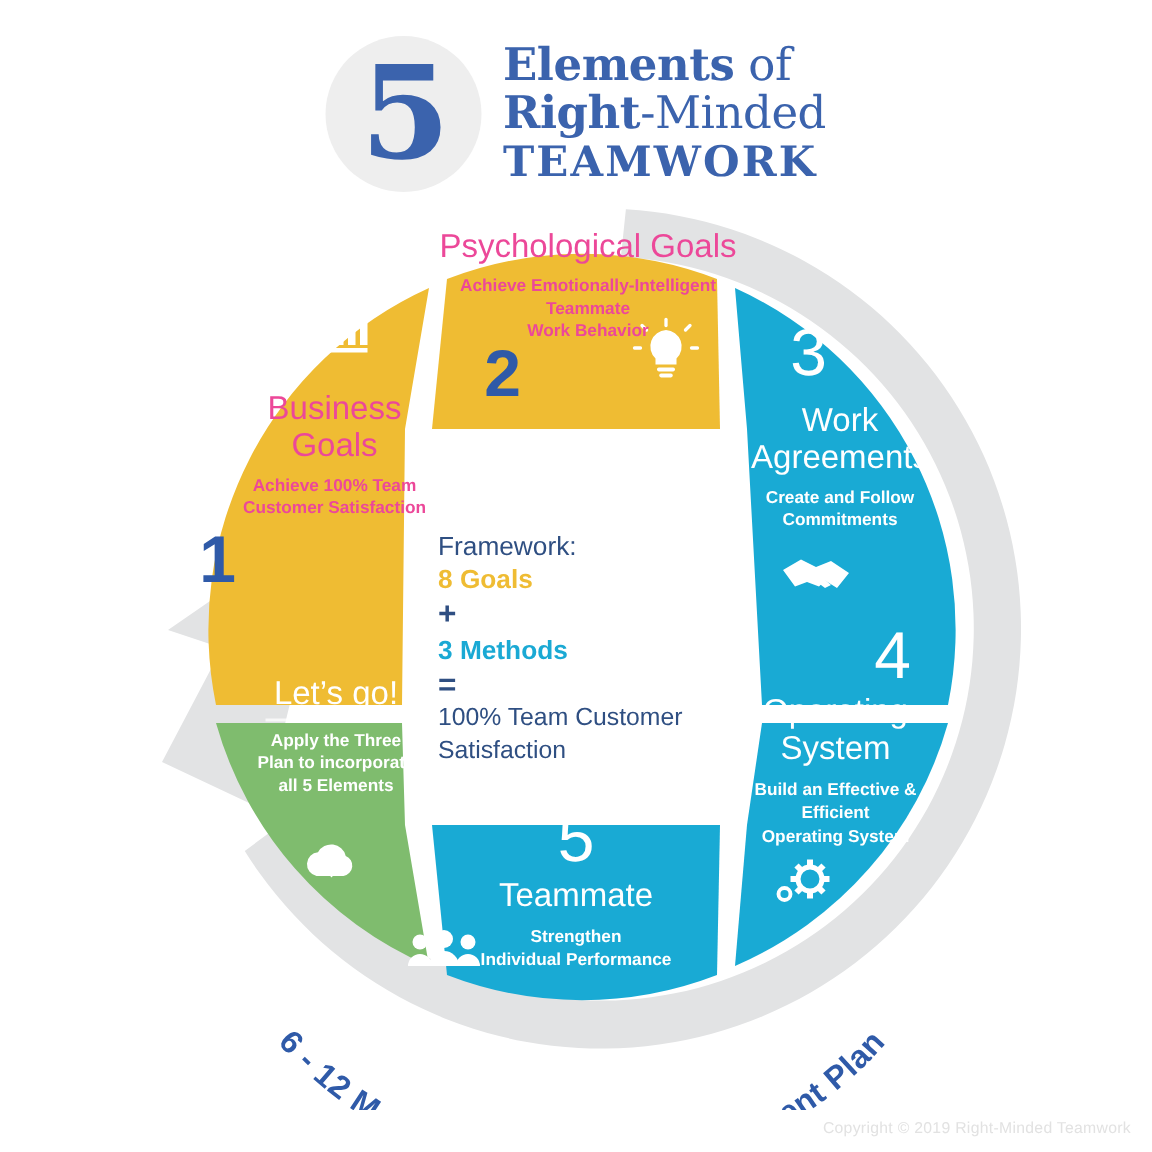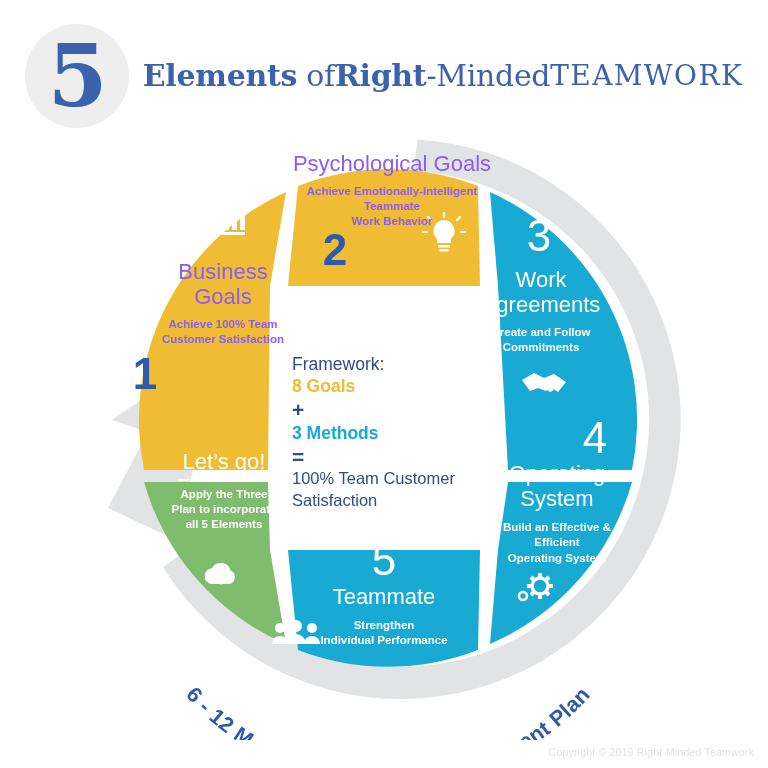--- a/index.html
+++ b/index.html
@@ -21,44 +21,44 @@
     display:flex;align-items:center;justify-content:center;
   }
   .bignum-circle{
     position:absolute;inset:0;border-radius:50%;background:#eeeeee;
   }
   .bignum{
     position:relative;font-size:86px;line-height:1;font-weight:bold;
     color:#3b63ad;font-family:"DejaVu Serif","Liberation Serif",serif;
     letter-spacing:-2px;
   }
-  .title-block{display:flex;flex-direction:row;justify-content:space-between;}
+  .title-block{display:flex;flex-direction:column;justify-content:space-between;}
   .t-line1,.t-line2{
     font-size:30px;line-height:1.07;color:#3b63ad;
     font-family:"DejaVu Serif","Liberation Serif",serif;
     letter-spacing:-0.3px;white-space:nowrap;
   }
   .t-strong{font-weight:bold;}
   .t-light{font-weight:normal;}
   .t-line3{
     font-size:28px;line-height:1.12;color:#3b63ad;letter-spacing:1.4px;
-    font-family:"DejaVu Serif","Liberation Serif",serif;font-weight:normal;
+    font-family:"DejaVu Serif","Liberation Serif",serif;font-weight:bold;
     white-space:nowrap;
   }
 
   
   .wheel{position:absolute;left:0;top:120px;width:768px;height:620px;}
   svg.wheel-svg{position:absolute;left:0;top:0;width:768px;height:620px;}
 
   
   .lbl{position:absolute;text-align:center;pointer-events:none;}
   .seg-title{font-size:22px;line-height:1.12;font-weight:normal;}
   .seg-sub{font-size:11.5px;line-height:1.32;font-weight:bold;}
   .seg-num{font-size:44px;line-height:1;font-weight:normal;}
-  .dark{color:#8b5cf6;}
+  .dark{color:#ec4899;}
   .numblue{color:#2f5aa8;font-weight:bold;}
   .white{color:#ffffff;}
 
   
   .center-text{
     position:absolute;left:292px;top:196px;width:200px;
     color:#2f4f82;
     margin-top:38px;
   }
   .ct-row{font-size:17.5px;line-height:1.34;font-weight:bold;}
@@ -224,21 +224,21 @@
     <div class="lbl seg-num numblue" style="left:118px;top:232px;width:54px;">1</div>
 
     <div class="lbl dark" style="left:248px;top:32px;width:288px;">
       <div class="seg-title">Psychological Goals</div>
       <div class="seg-sub" style="margin-top:7px;">Achieve Emotionally-Intelligent</div>
       <div class="seg-sub">Teammate</div>
       <div class="seg-sub">Work Behavior</div>
     </div>
     <div class="lbl seg-num numblue" style="left:308px;top:108px;width:54px;">2</div>
 
-    <div class="lbl white" style="left:443px;top:148px;width:196px;">
+    <div class="lbl white" style="left:462px;top:148px;width:196px;">
       <div class="seg-title">Work</div>
       <div class="seg-title">Agreements</div>
       <div class="seg-sub" style="margin-top:8px;">Create and Follow</div>
       <div class="seg-sub">Commitments</div>
     </div>
     <div class="lbl seg-num white" style="left:512px;top:94px;width:54px;">3</div>
 
     <div class="lbl white" style="left:462px;top:342px;width:190px;">
       <div class="seg-title">Operating</div>
       <div class="seg-title">System</div>

